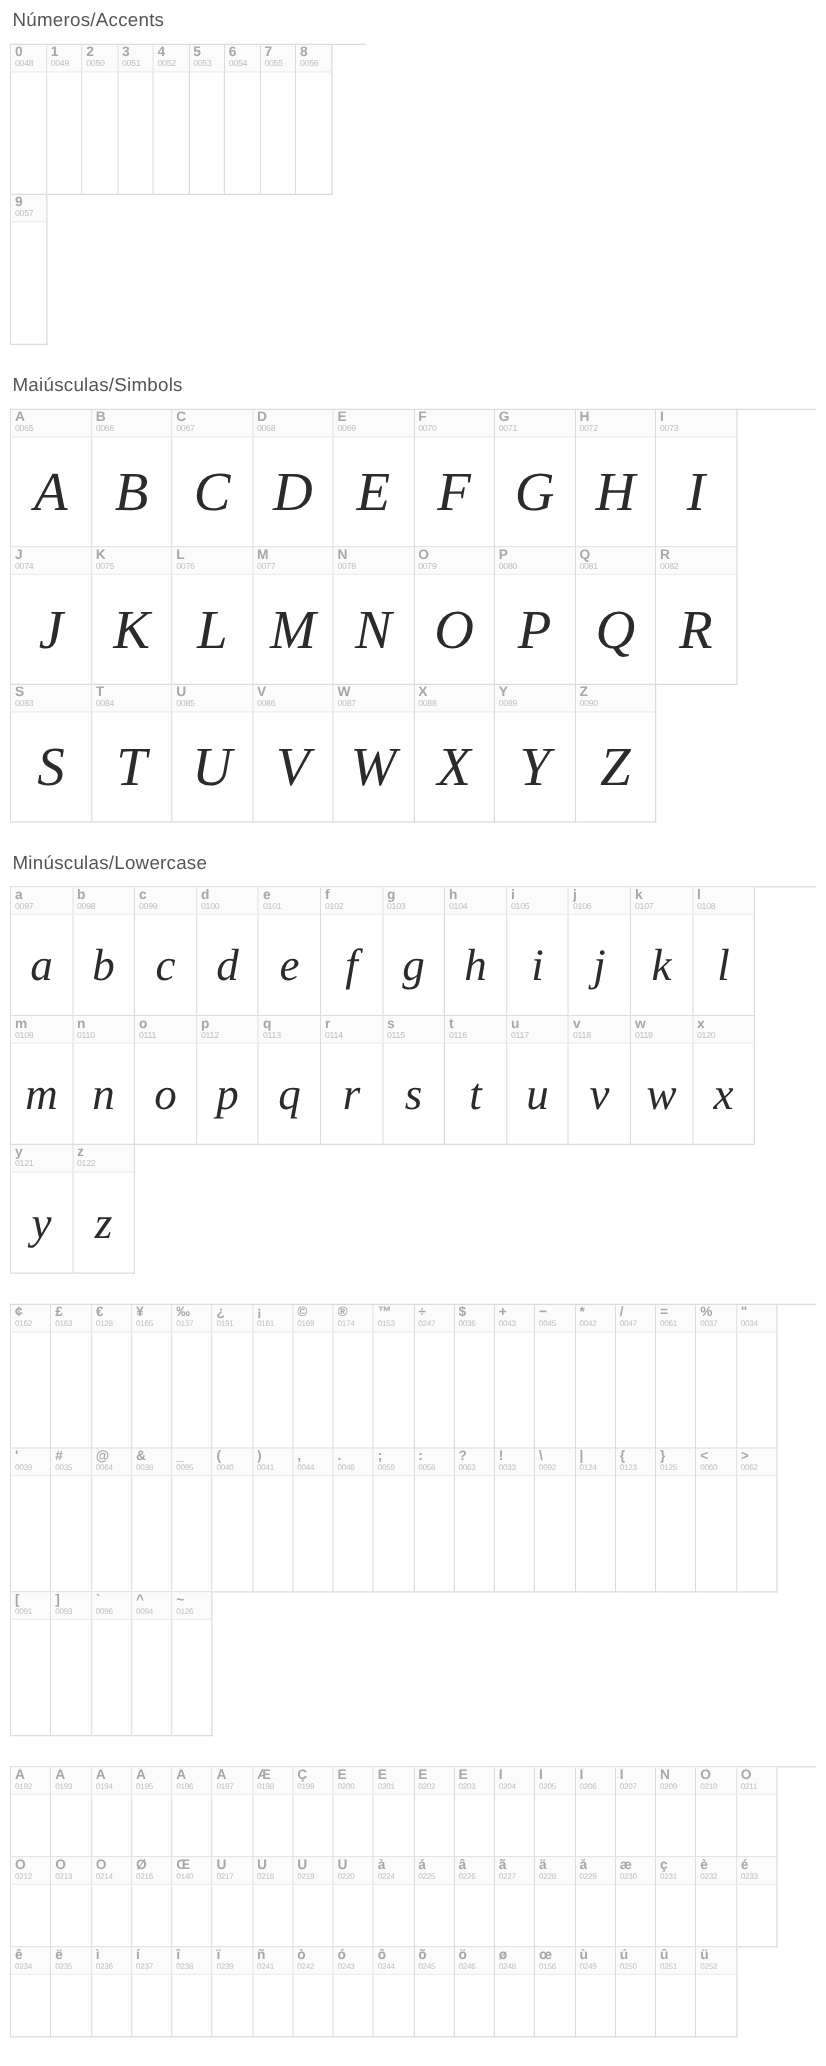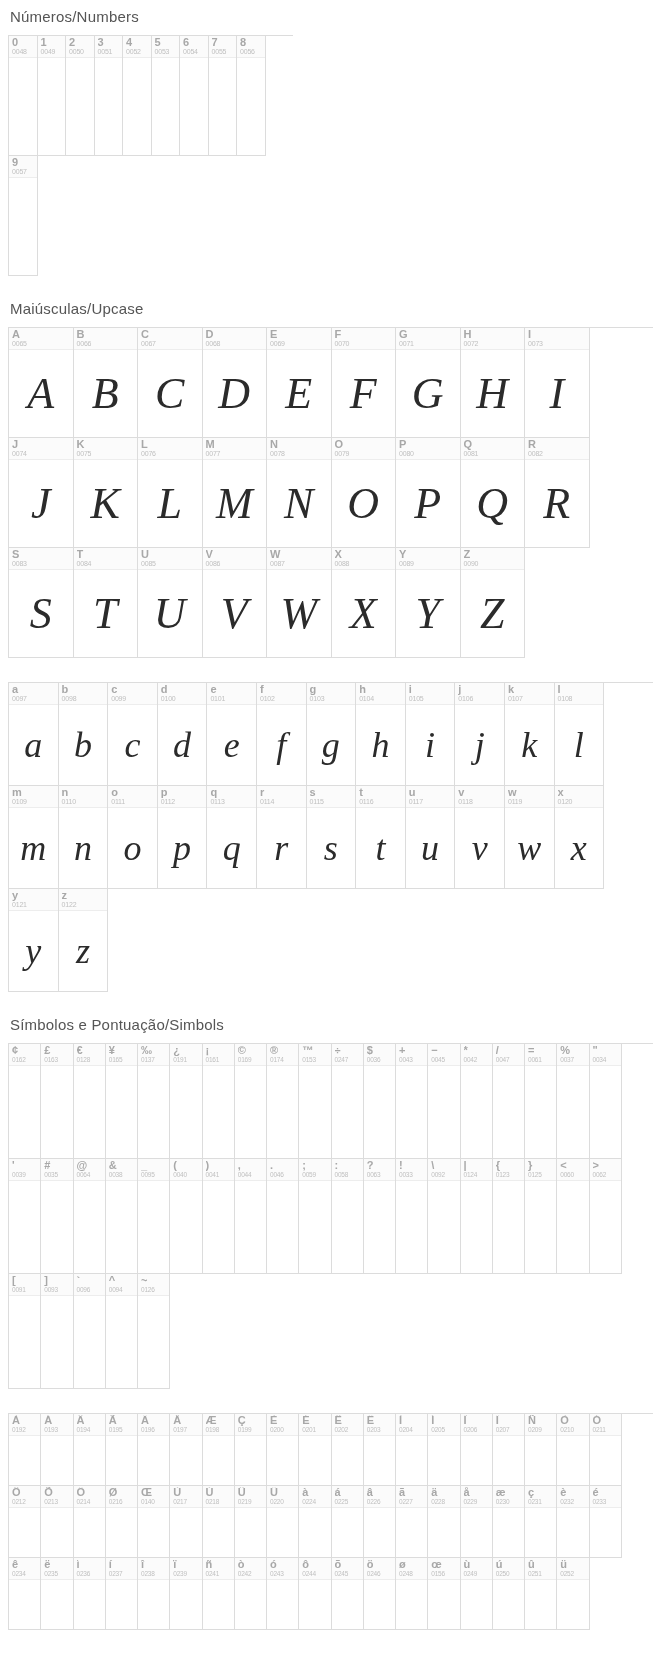--- a/index.html
+++ b/index.html
@@ -102,21 +102,21 @@
 
   .spacer-top { height: 8px; }
 </style>
 </head>
 <body>
 
 <div class="page">
   <div class="spacer-top"></div>
   <div id="sections-root">
       <div class="section">
-        <div class="section-title">Números/Numbers</div>
+        <div class="section-title">Números/Accents</div>
         <div class="grid numbers w285">
           <div class="cell">
             <div class="hdr">
               <span class="ch">0</span>
               <span class="code">0048</span>
             </div>
             <div class="glyph"></div>
           </div>
           <div class="cell">
             <div class="hdr">
@@ -177,21 +177,21 @@
           <div class="cell">
             <div class="hdr">
               <span class="ch">9</span>
               <span class="code">0057</span>
             </div>
             <div class="glyph"></div>
           </div>
         </div>
       </div>
       <div class="section">
-        <div class="section-title">Maiúsculas/Upcase</div>
+        <div class="section-title">Maiúsculas/Simbols</div>
         <div class="grid upcase w645">
           <div class="cell">
             <div class="hdr">
               <span class="ch">A</span>
               <span class="code">0065</span>
             </div>
             <div class="glyph">A</div>
           </div>
           <div class="cell">
             <div class="hdr">
@@ -364,20 +364,21 @@
           <div class="cell">
             <div class="hdr">
               <span class="ch">Z</span>
               <span class="code">0090</span>
             </div>
             <div class="glyph">Z</div>
           </div>
         </div>
       </div>
       <div class="section">
+        <div class="section-title">Minúsculas/Lowercase</div>
         <div class="grid lower w645">
           <div class="cell">
             <div class="hdr">
               <span class="ch">a</span>
               <span class="code">0097</span>
             </div>
             <div class="glyph">a</div>
           </div>
           <div class="cell">
             <div class="hdr">
@@ -550,21 +551,20 @@
           <div class="cell">
             <div class="hdr">
               <span class="ch">z</span>
               <span class="code">0122</span>
             </div>
             <div class="glyph">z</div>
           </div>
         </div>
       </div>
       <div class="section">
-        <div class="section-title">Símbolos e Pontuação/Simbols</div>
         <div class="grid symbols w645">
           <div class="cell">
             <div class="hdr">
               <span class="ch">¢</span>
               <span class="code">0162</span>
             </div>
             <div class="glyph"></div>
           </div>
           <div class="cell">
             <div class="hdr">

